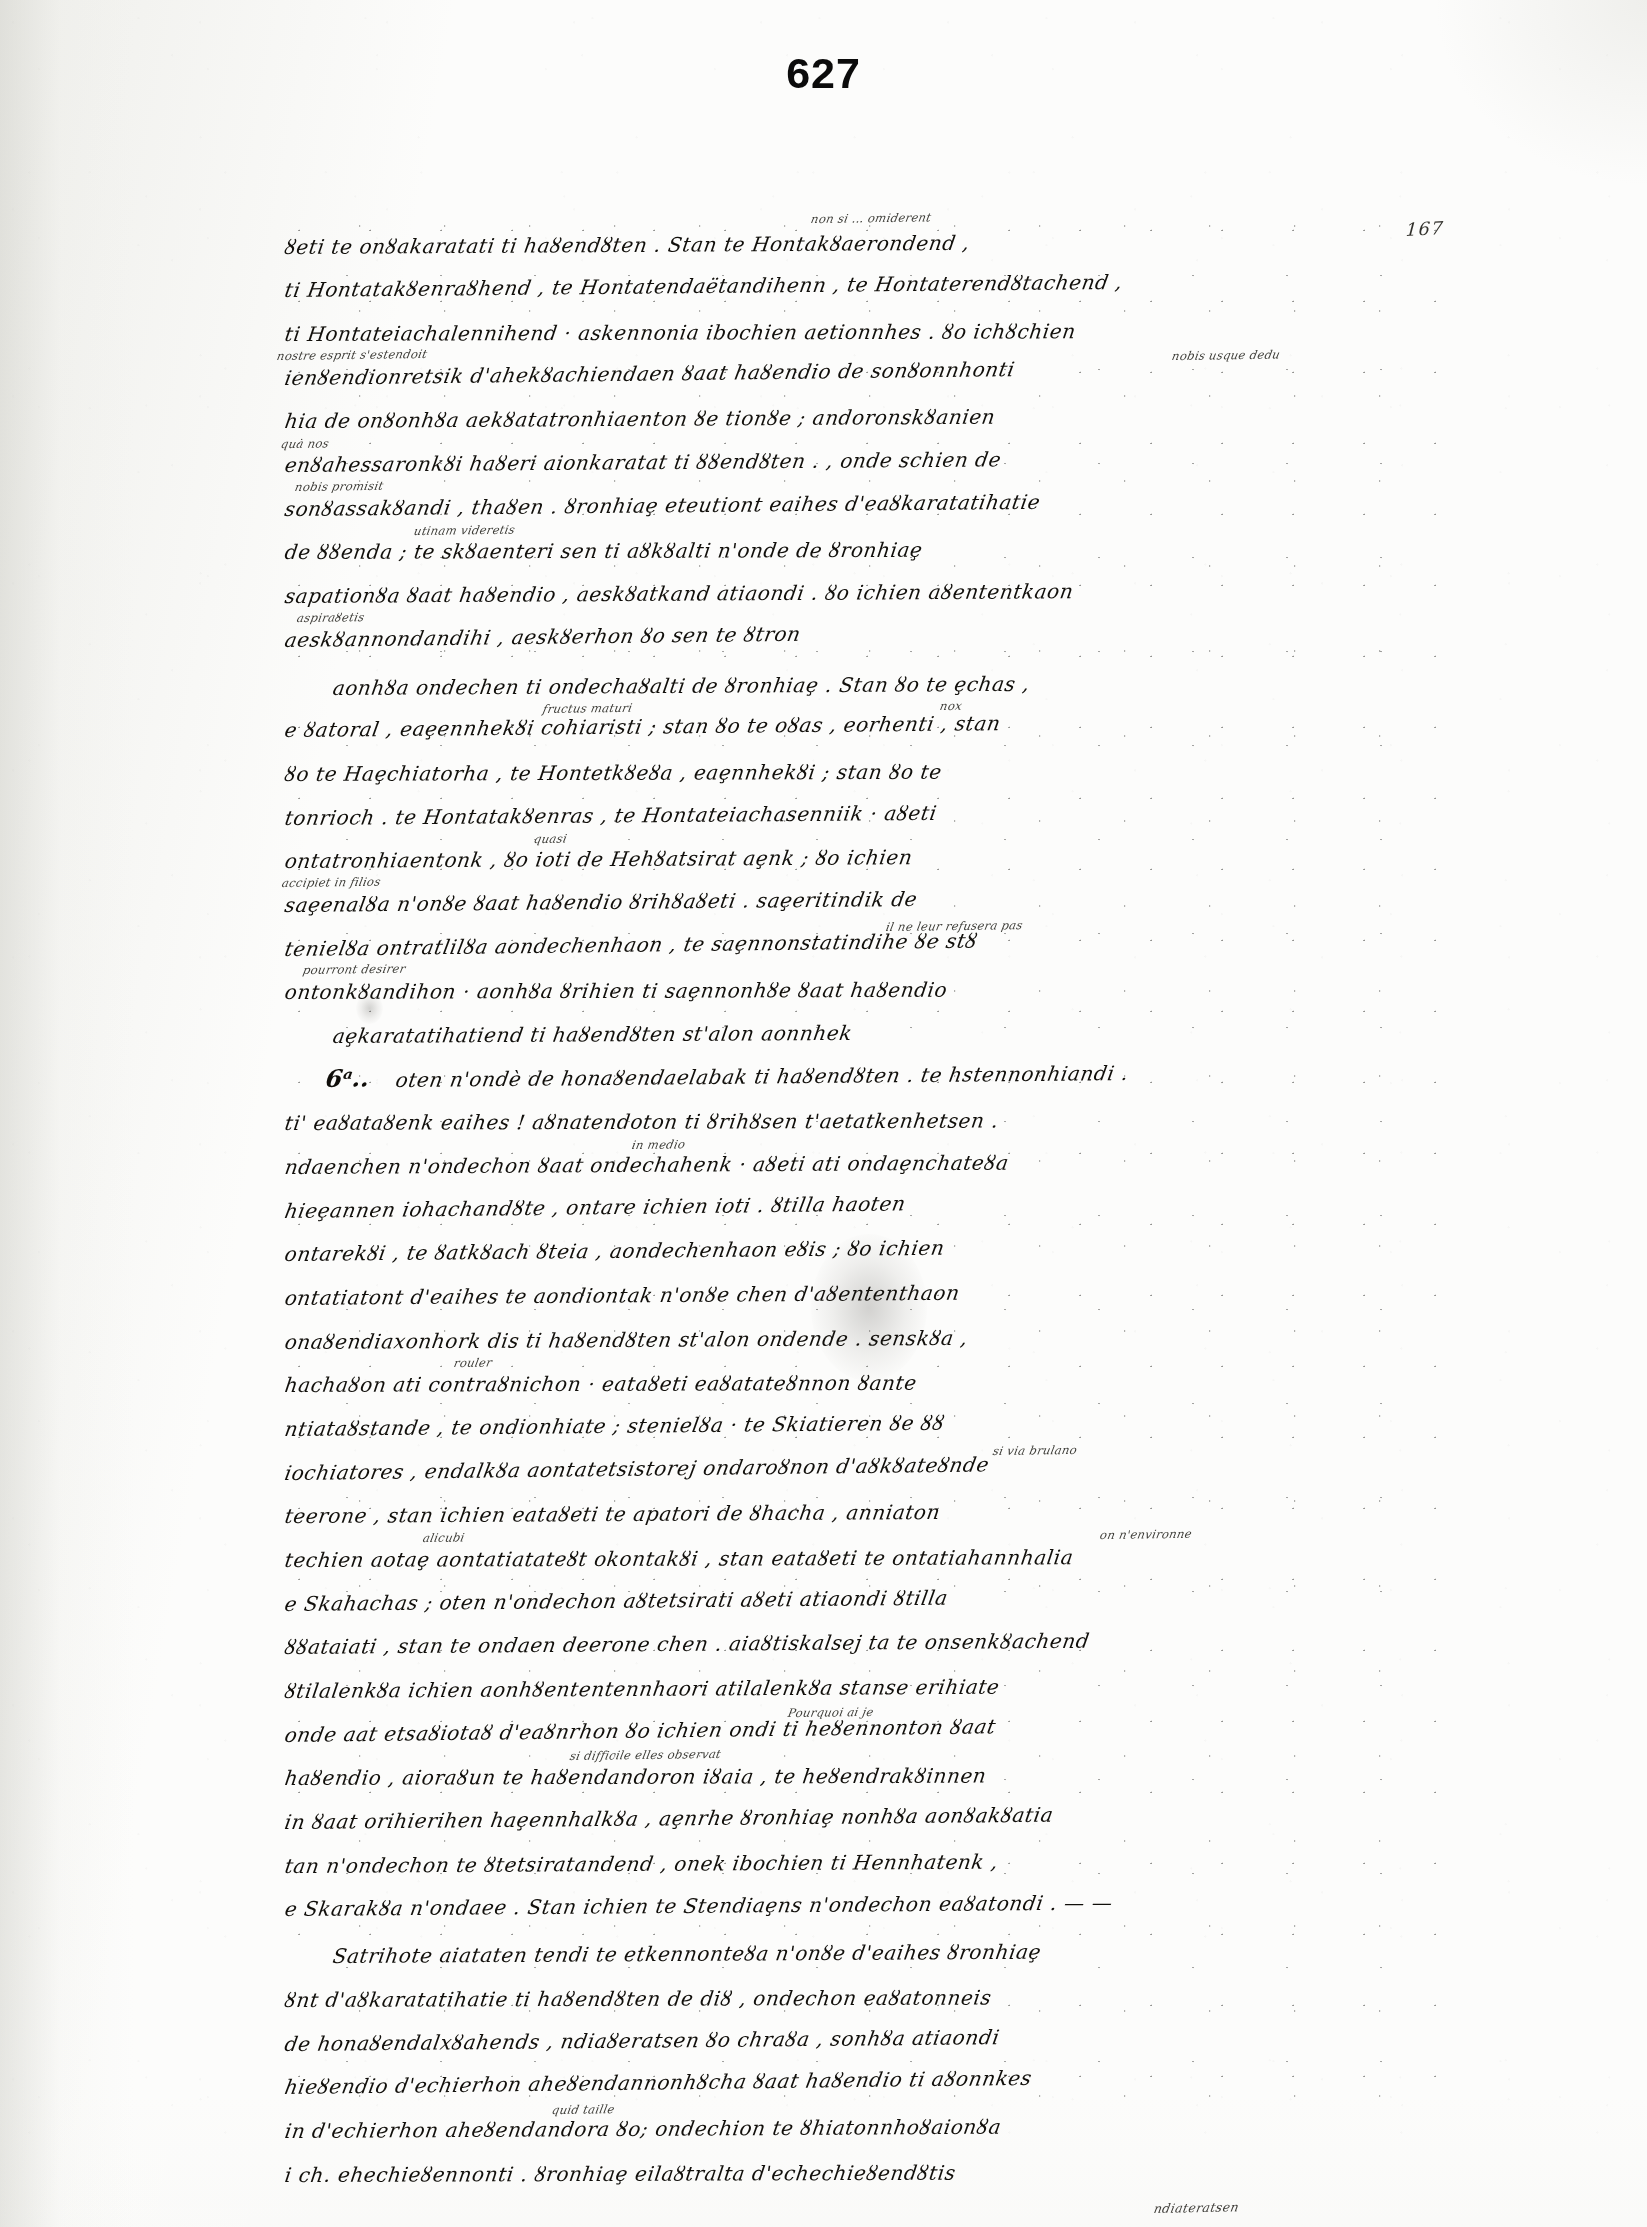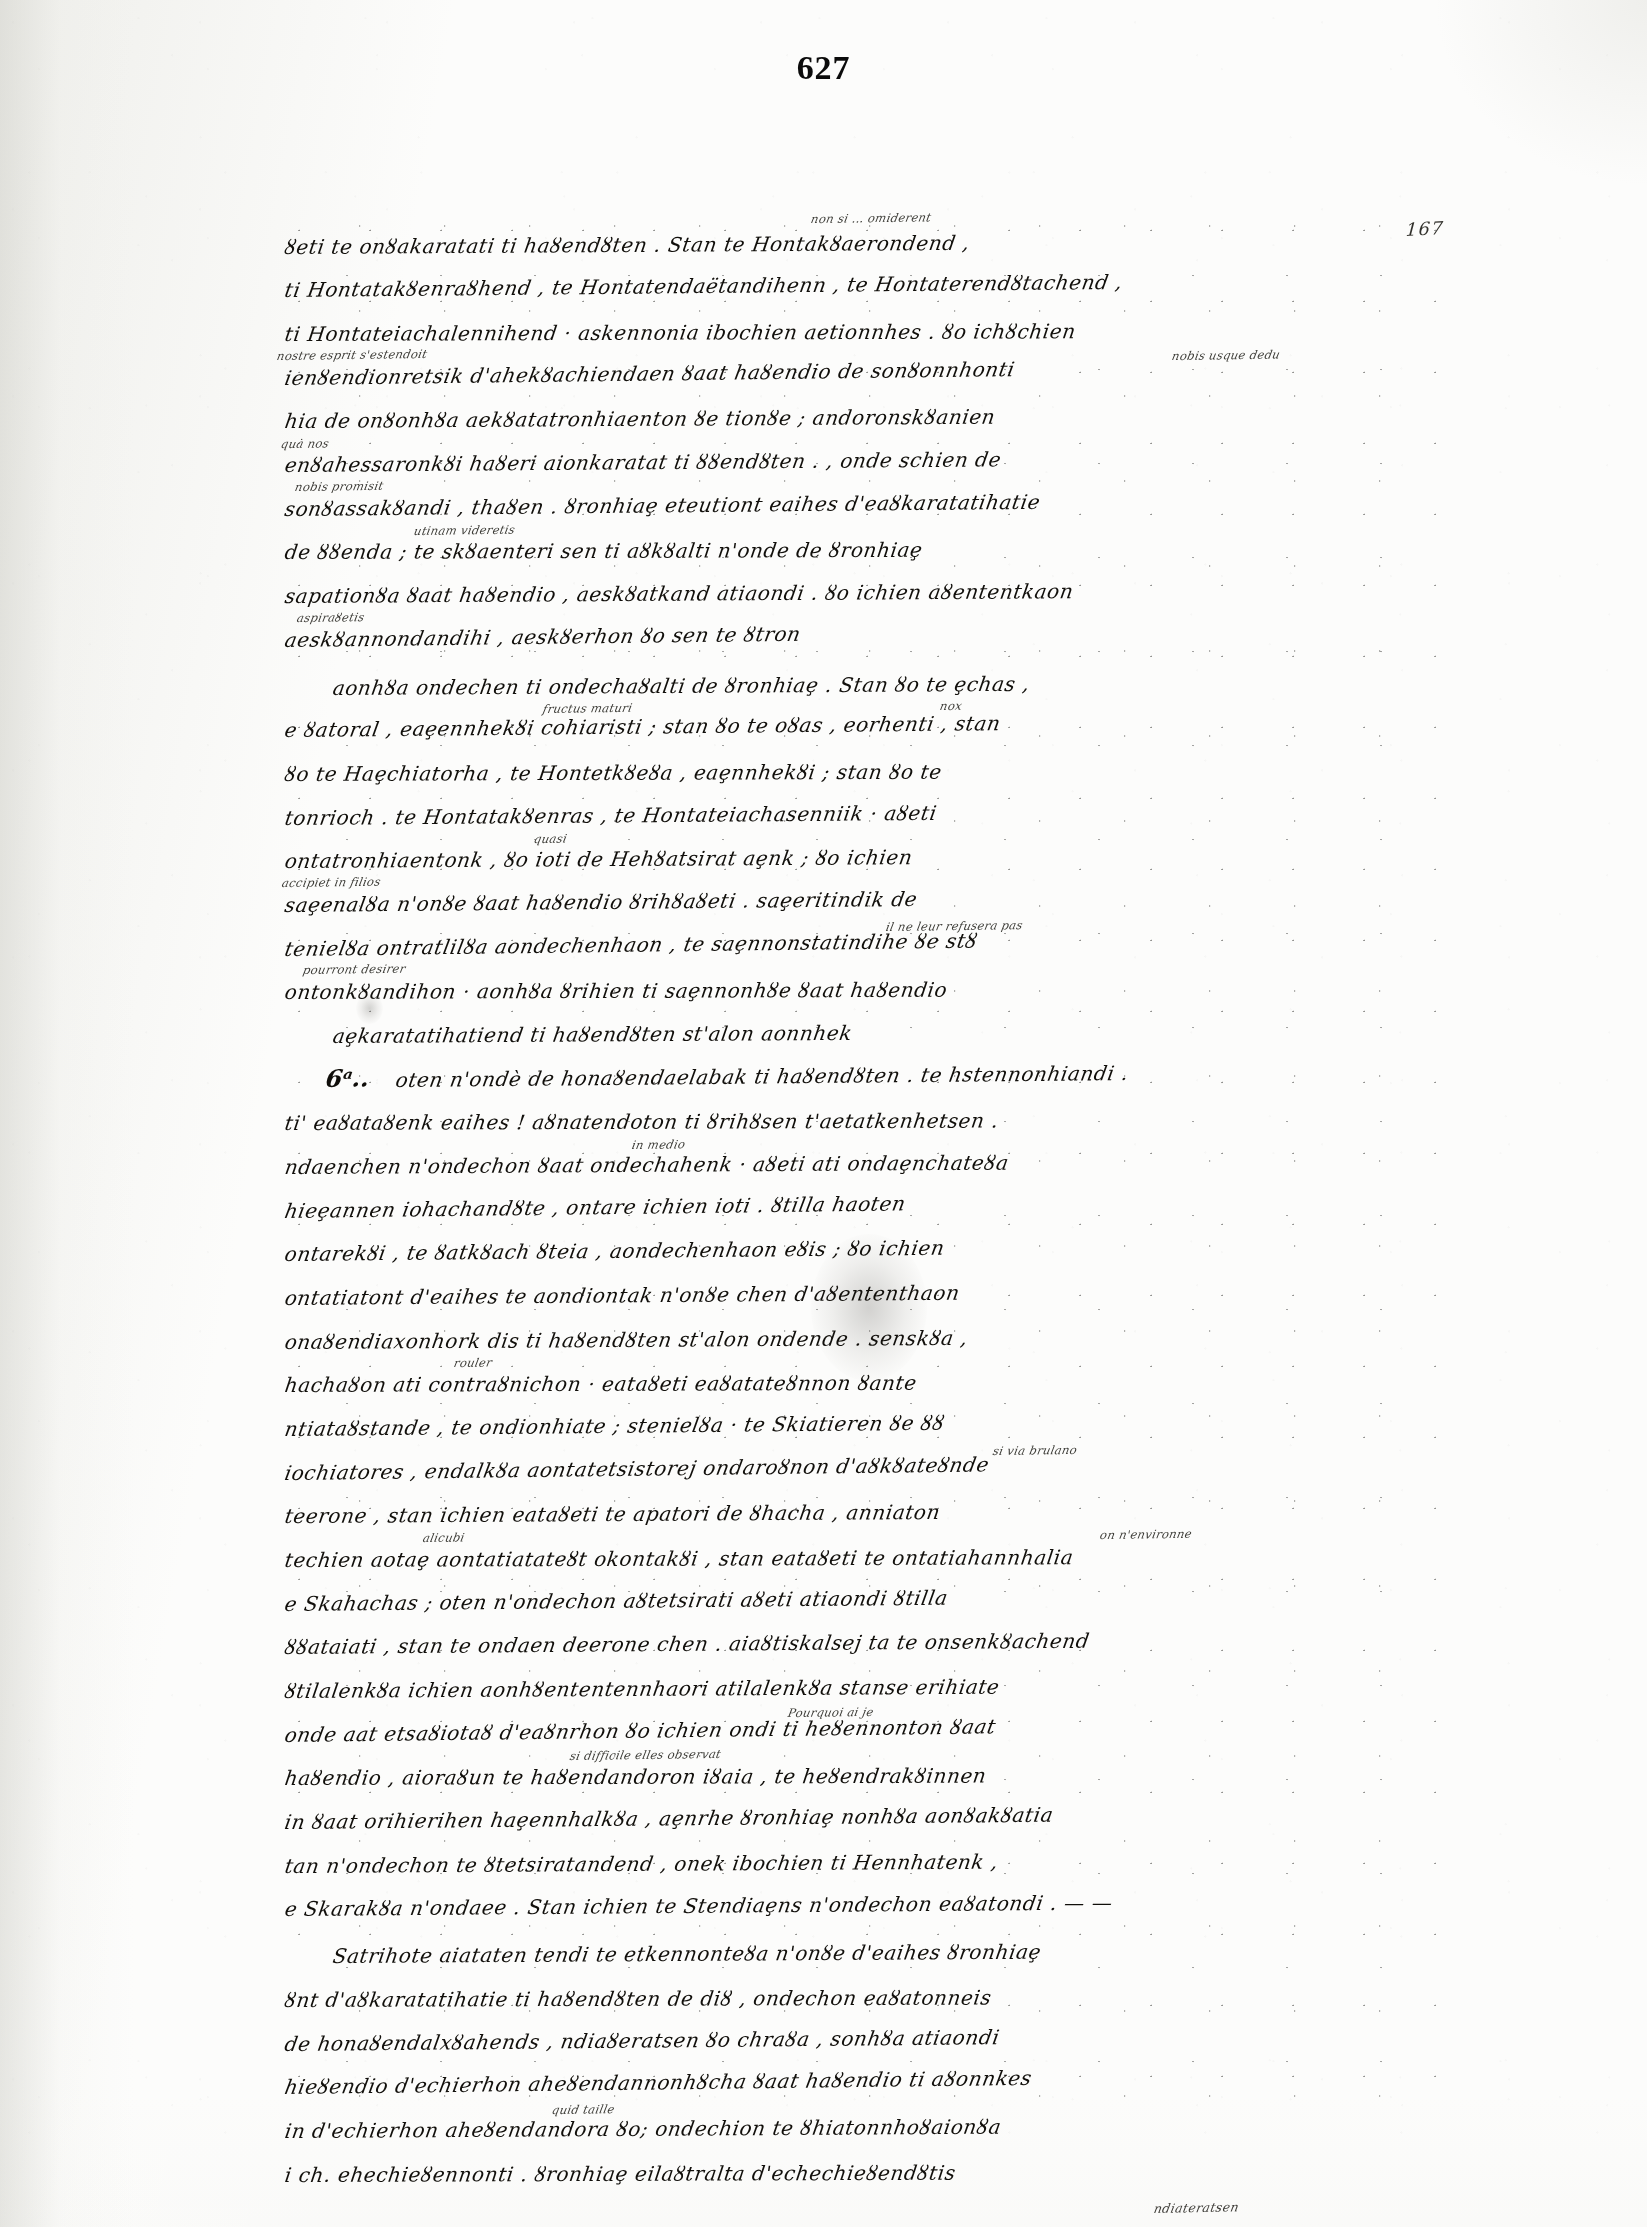--- a/index.html
+++ b/index.html
@@ -54,22 +54,22 @@
     pointer-events: none;
   }
 
   
   .printed-folio {
     position: absolute;
     top: 49px;
     left: 0;
     width: 100%;
     text-align: center;
-    font-family: Liberation Serif, serif;
-    font-size: 34px;
+    font-family: Liberation Sans, sans-serif;
+    font-size: 43px;
     font-weight: 700;
     letter-spacing: 0.9px;
     color: #0b0b0b;
   }
 
   
   .ms-block {
     position: absolute;
     top: 209px;
     left: 285px;

